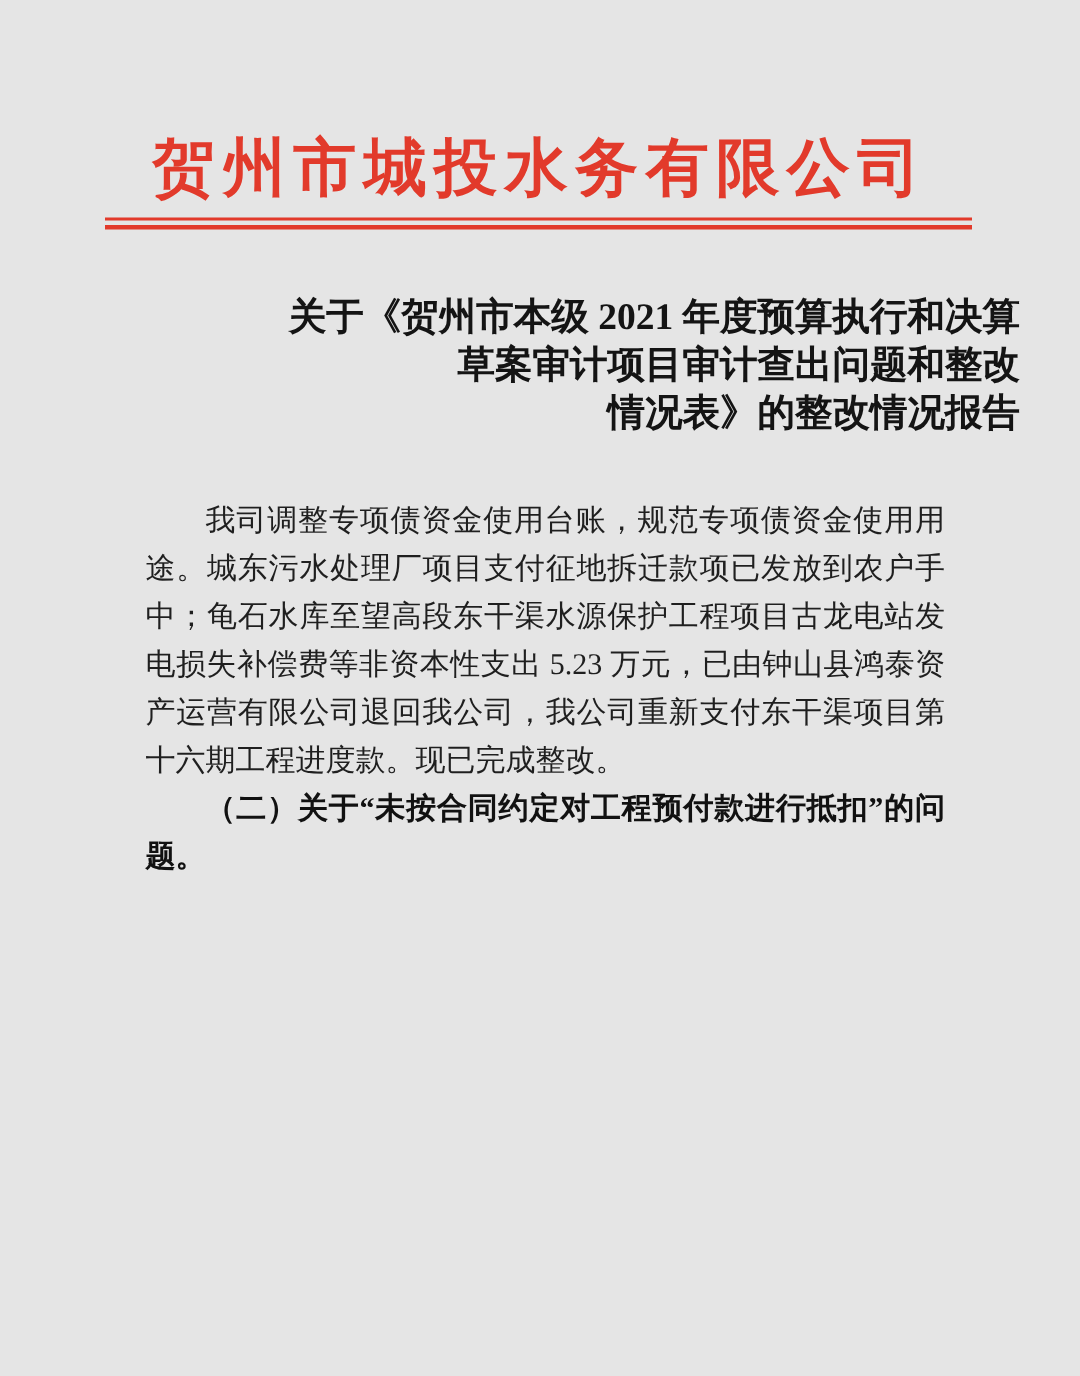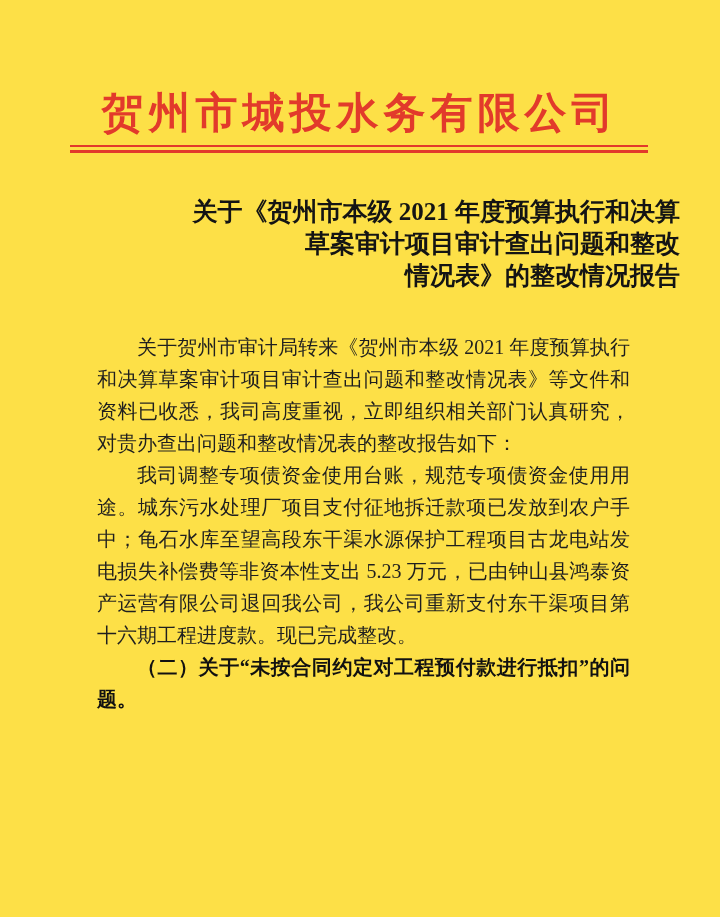--- a/index.html
+++ b/index.html
@@ -7,21 +7,21 @@
   body {
     width: 720px; height: 917px;
     background: #ffffff;
     font-family: "Liberation Serif", serif;
     color: var(--ink);
     position: relative;
     overflow: hidden;
   }
   .page {
     position: absolute; inset: 0;
-    background: #fde047;
+    background: #e5e5e5;
   }
   
   .letterhead {
     position: absolute;
     top: 90px; left: 0; width: 720px;
     text-align: center;
     font-size: 42px;
     font-weight: bold;
     letter-spacing: 5px;
     color: var(--accent);
@@ -78,18 +78,17 @@
     <div class="line-b"></div>
   </div>
 
   <div class="doc-title">
     <div>关于《贺州市本级 2021 年度预算执行和决算</div>
     <div>草案审计项目审计查出问题和整改</div>
     <div>情况表》的整改情况报告</div>
   </div>
 
   <div class="doc-body">
-    <p>关于贺州市审计局转来《贺州市本级 2021 年度预算执行和决算草案审计项目审计查出问题和整改情况表》等文件和资料已收悉，我司高度重视，立即组织相关部门认真研究，对贵办查出问题和整改情况表的整改报告如下：</p>
     <p>我司调整专项债资金使用台账，规范专项债资金使用用途。城东污水处理厂项目支付征地拆迁款项已发放到农户手中；龟石水库至望高段东干渠水源保护工程项目古龙电站发电损失补偿费等非资本性支出 5.23 万元，已由钟山县鸿泰资产运营有限公司退回我公司，我公司重新支付东干渠项目第十六期工程进度款。现已完成整改。</p>
     <p class="heading">（二）关于“未按合同约定对工程预付款进行抵扣”的问题。</p>
   </div>
 
 </div>
 
 </body></html>

